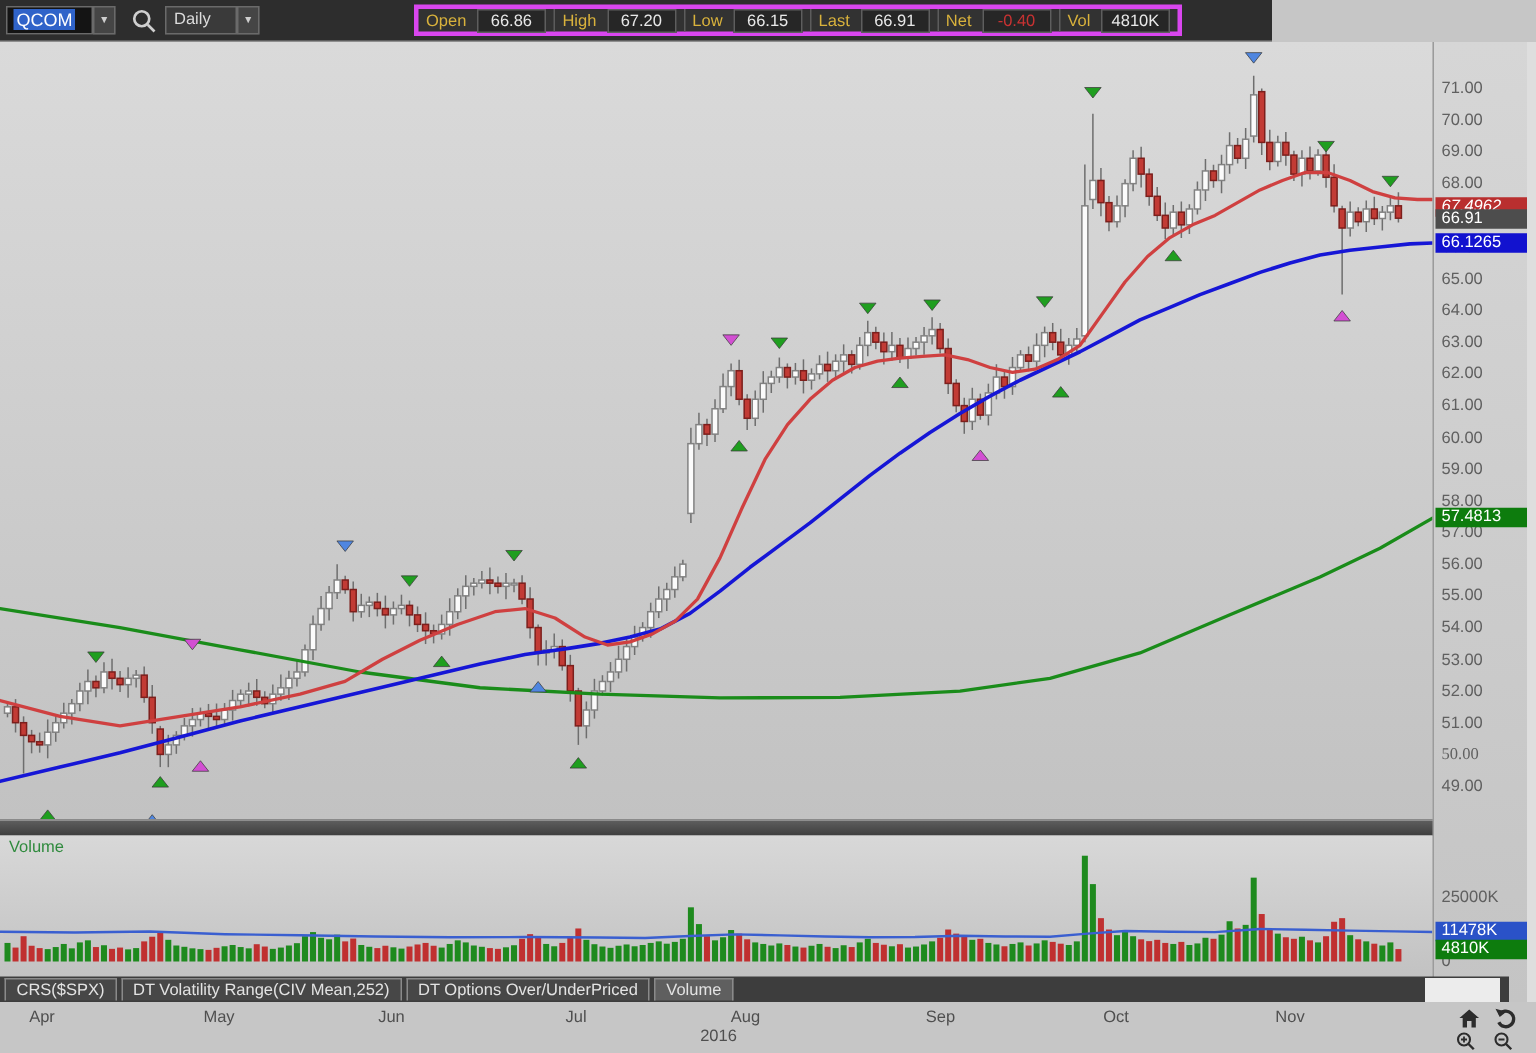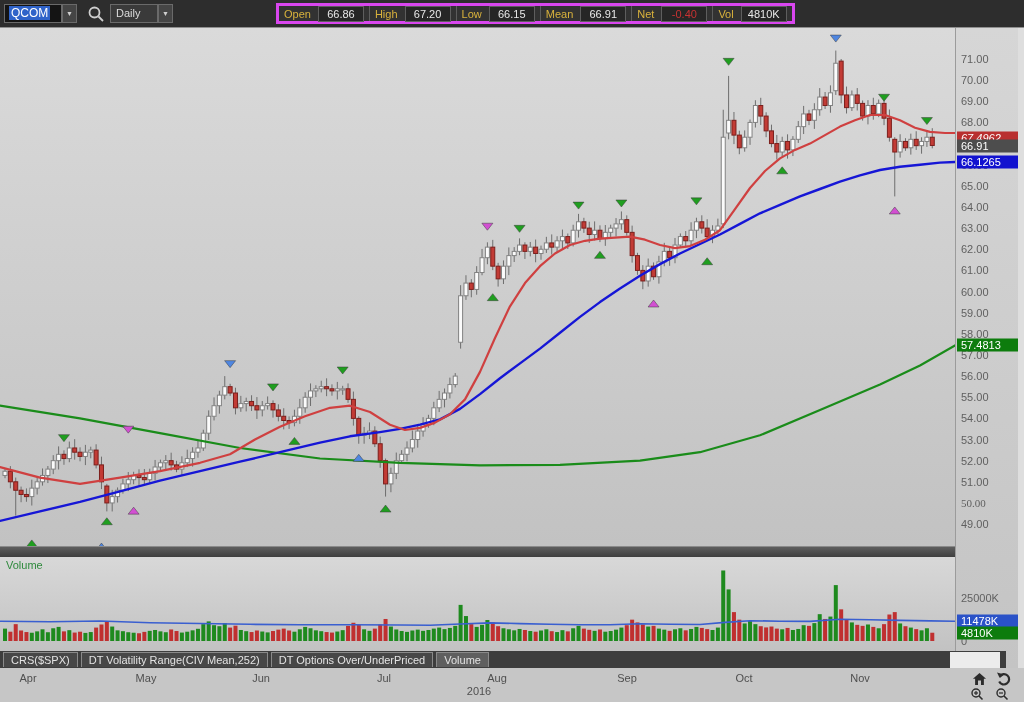--- a/index.html
+++ b/index.html
@@ -1,21 +1,21 @@
 <!DOCTYPE html>
 <html><head>
 <meta charset="utf-8">
 <style>
   * { margin:0; padding:0; box-sizing:border-box; }
   html,body { background:#9a9a9a; }
   body { font-family:"Liberation Sans","DejaVu Sans",sans-serif; }
   #app { position:relative; width:1024px; height:702px; overflow:hidden; background:#c6c6c6; }
 
   
-  .toolbar { position:absolute; left:0; top:0; width:1024px; height:28px; background:#2d2d2d; border-bottom:1px solid #8f8f8f; }
+  .toolbar { position:absolute; left:0; top:0; width:848px; height:28px; background:#2d2d2d; border-bottom:1px solid #8f8f8f; }
   .symbol-box { position:absolute; left:4px; top:4px; width:58px; height:19px; background:#141414; border:1px solid #6a6a6a; color:#fff; font-size:12px; line-height:17px; padding-left:4px; }
   .symbol-box .sel { background:#2f63c9; padding:0 2px; }
   .dd-btn { position:absolute; top:4px; width:15px; height:19px; background:#454545; border:1px solid #6a6a6a; color:#cfcfcf; font-size:7px; text-align:center; line-height:17px; }
   .search-btn { position:absolute; left:86px; top:4px; width:20px; height:20px; }
   .combo-box { position:absolute; left:110px; top:4px; width:48px; height:19px; background:#3a3a3a; border:1px solid #6a6a6a; color:#dcdcdc; font-size:11px; line-height:17px; padding-left:5px; }
   .quote-group { position:absolute; left:276px; top:3px; height:21px; display:flex; align-items:stretch; border:3px solid #d946ef; background:#323232; }
   .qpair { display:flex; align-items:center; border-right:1px solid #5c5c5c; padding:0 5px; }
   .qpair:last-child { border-right:none; }
   .qlabel { color:#d9b23c; font-size:11px; margin-right:7px; }
   .qval { display:inline-block; min-width:46px; text-align:center; background:#262626; border:1px solid #5e5e5e; font-size:11px; padding:1px 4px; }
@@ -67,21 +67,21 @@
         </div>
         <div class="qpair">
           <span class="qlabel">High</span>
           <span class="qval" style="color: rgb(232, 232, 232);">67.20</span>
         </div>
         <div class="qpair">
           <span class="qlabel">Low</span>
           <span class="qval" style="color: rgb(232, 232, 232);">66.15</span>
         </div>
         <div class="qpair">
-          <span class="qlabel">Mean</span>
+          <span class="qlabel">Last</span>
           <span class="qval" style="color: rgb(232, 232, 232);">66.91</span>
         </div>
         <div class="qpair">
           <span class="qlabel">Net</span>
           <span class="qval" style="color: rgb(200, 50, 50);">-0.40</span>
         </div>
         <div class="qpair">
           <span class="qlabel">Vol</span>
           <span class="qval" style="color: rgb(232, 232, 232);">4810K</span>
         </div>

